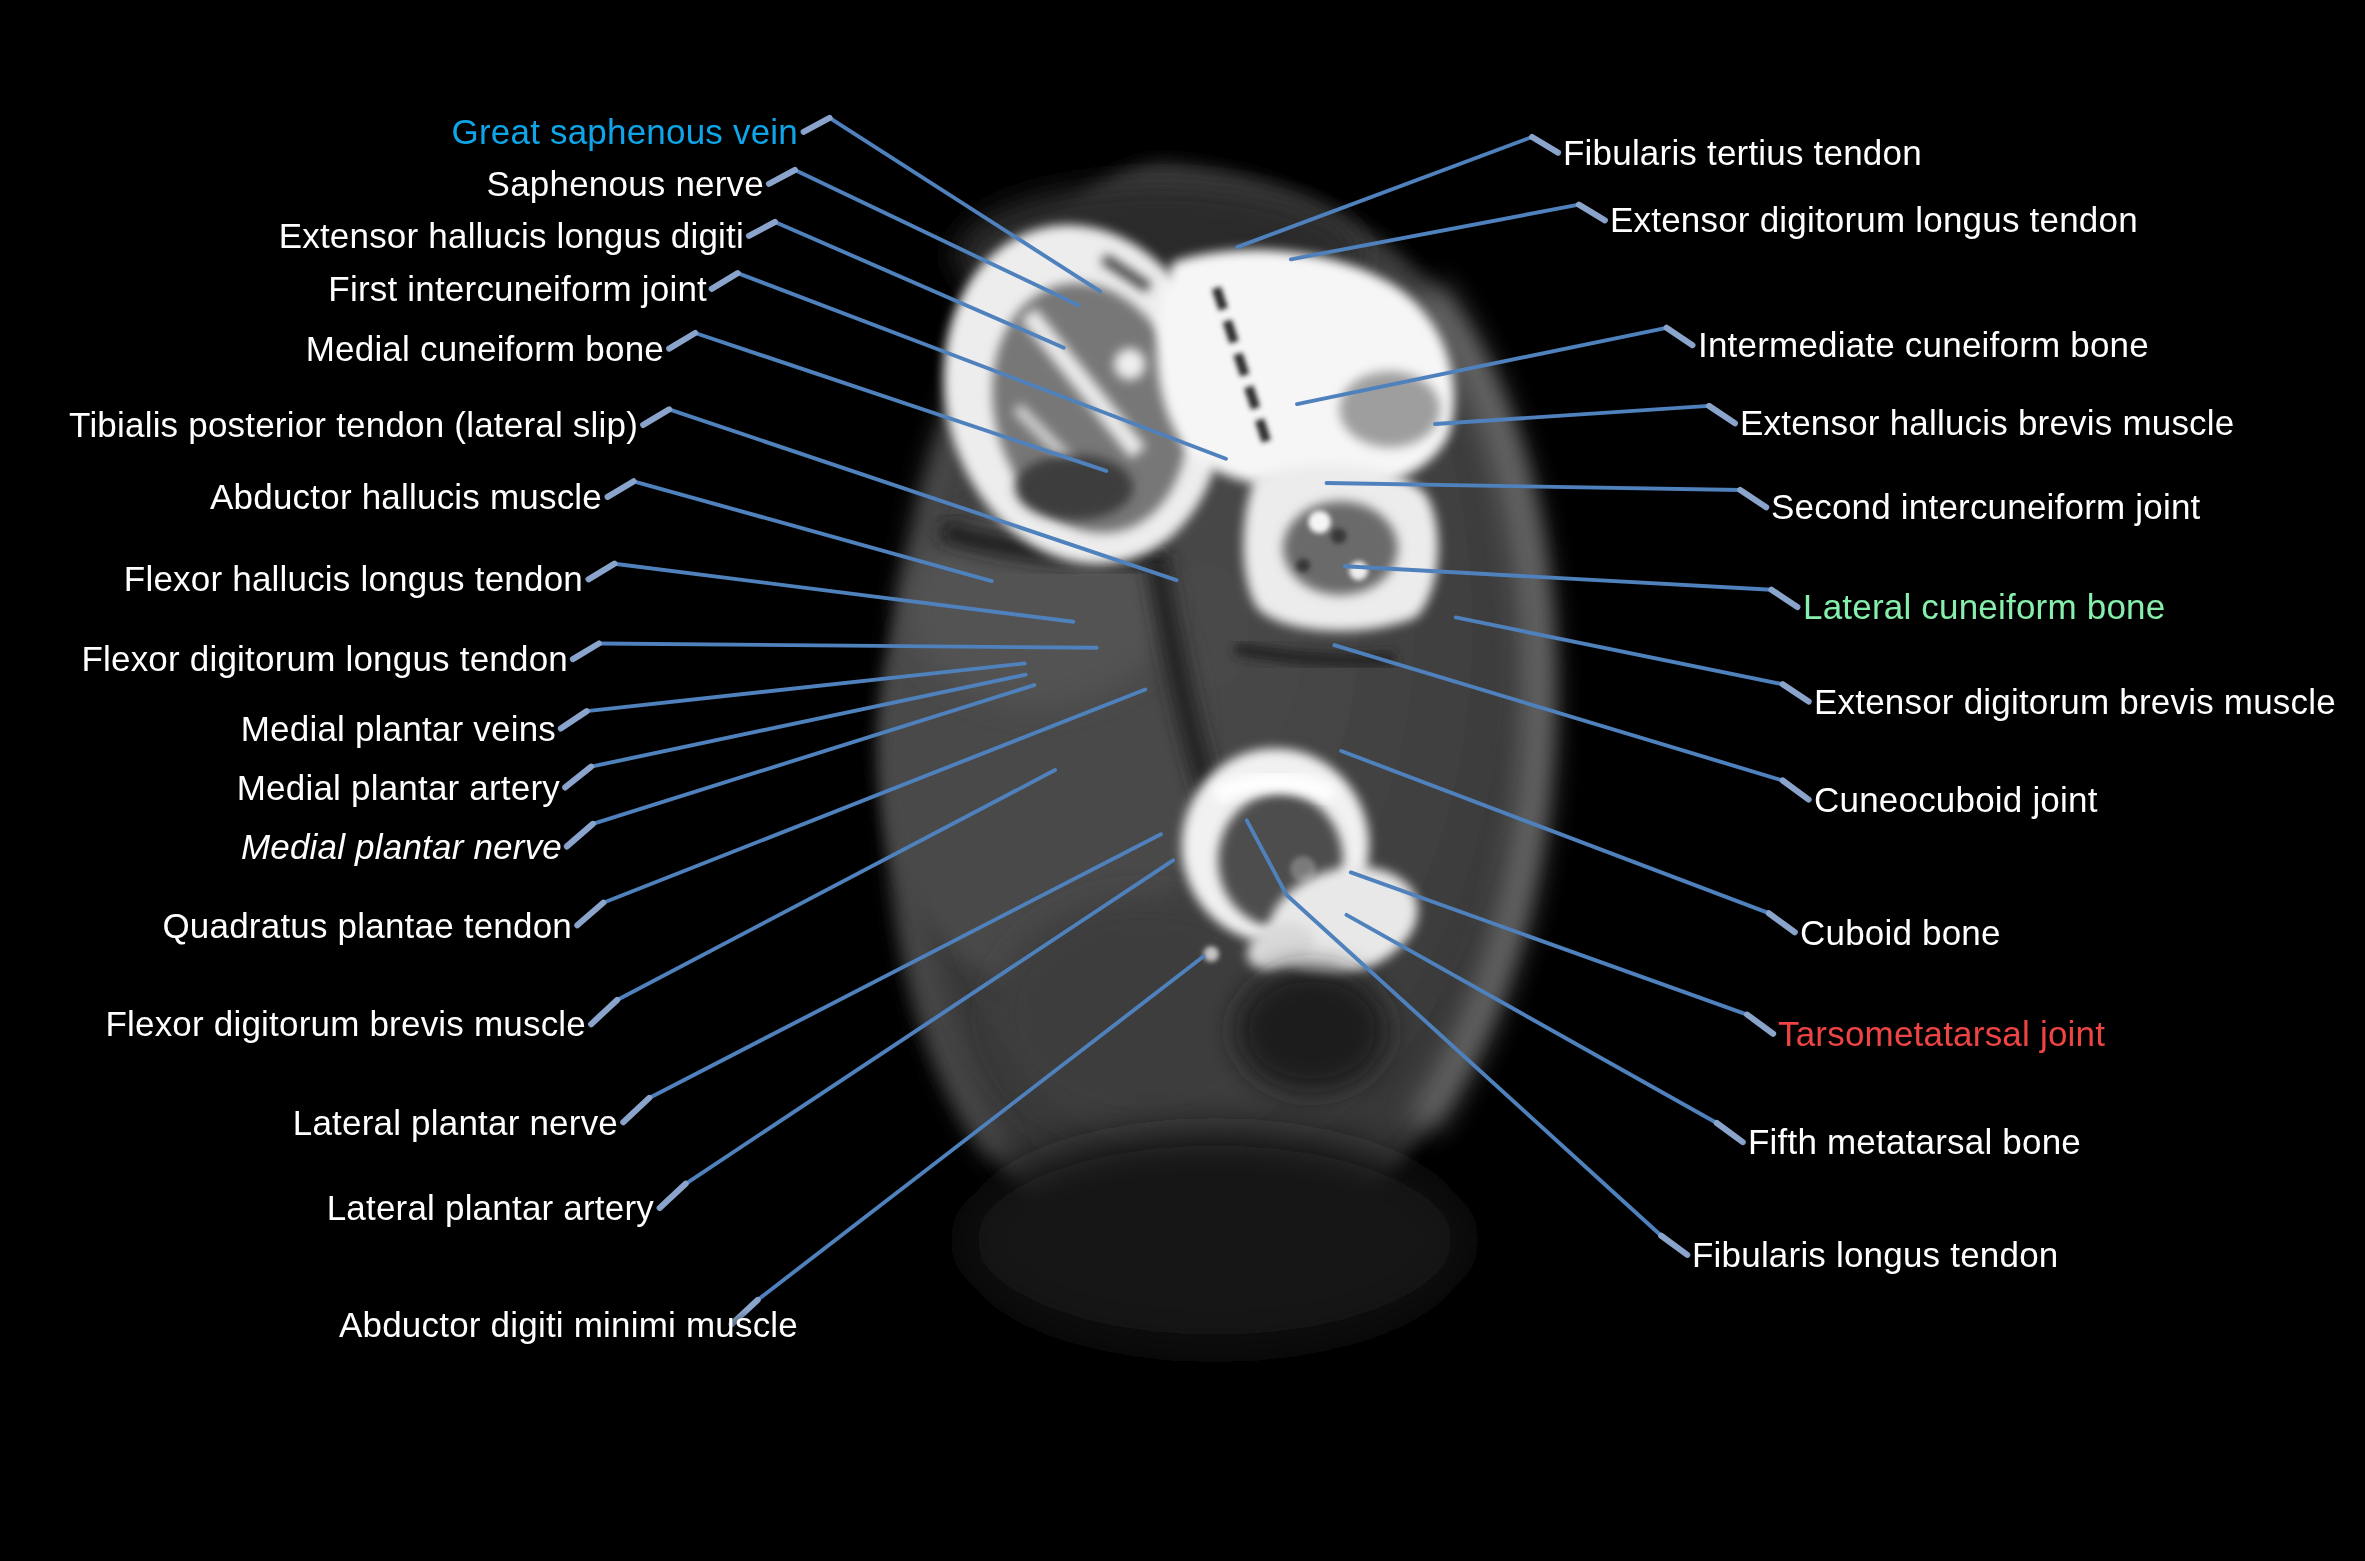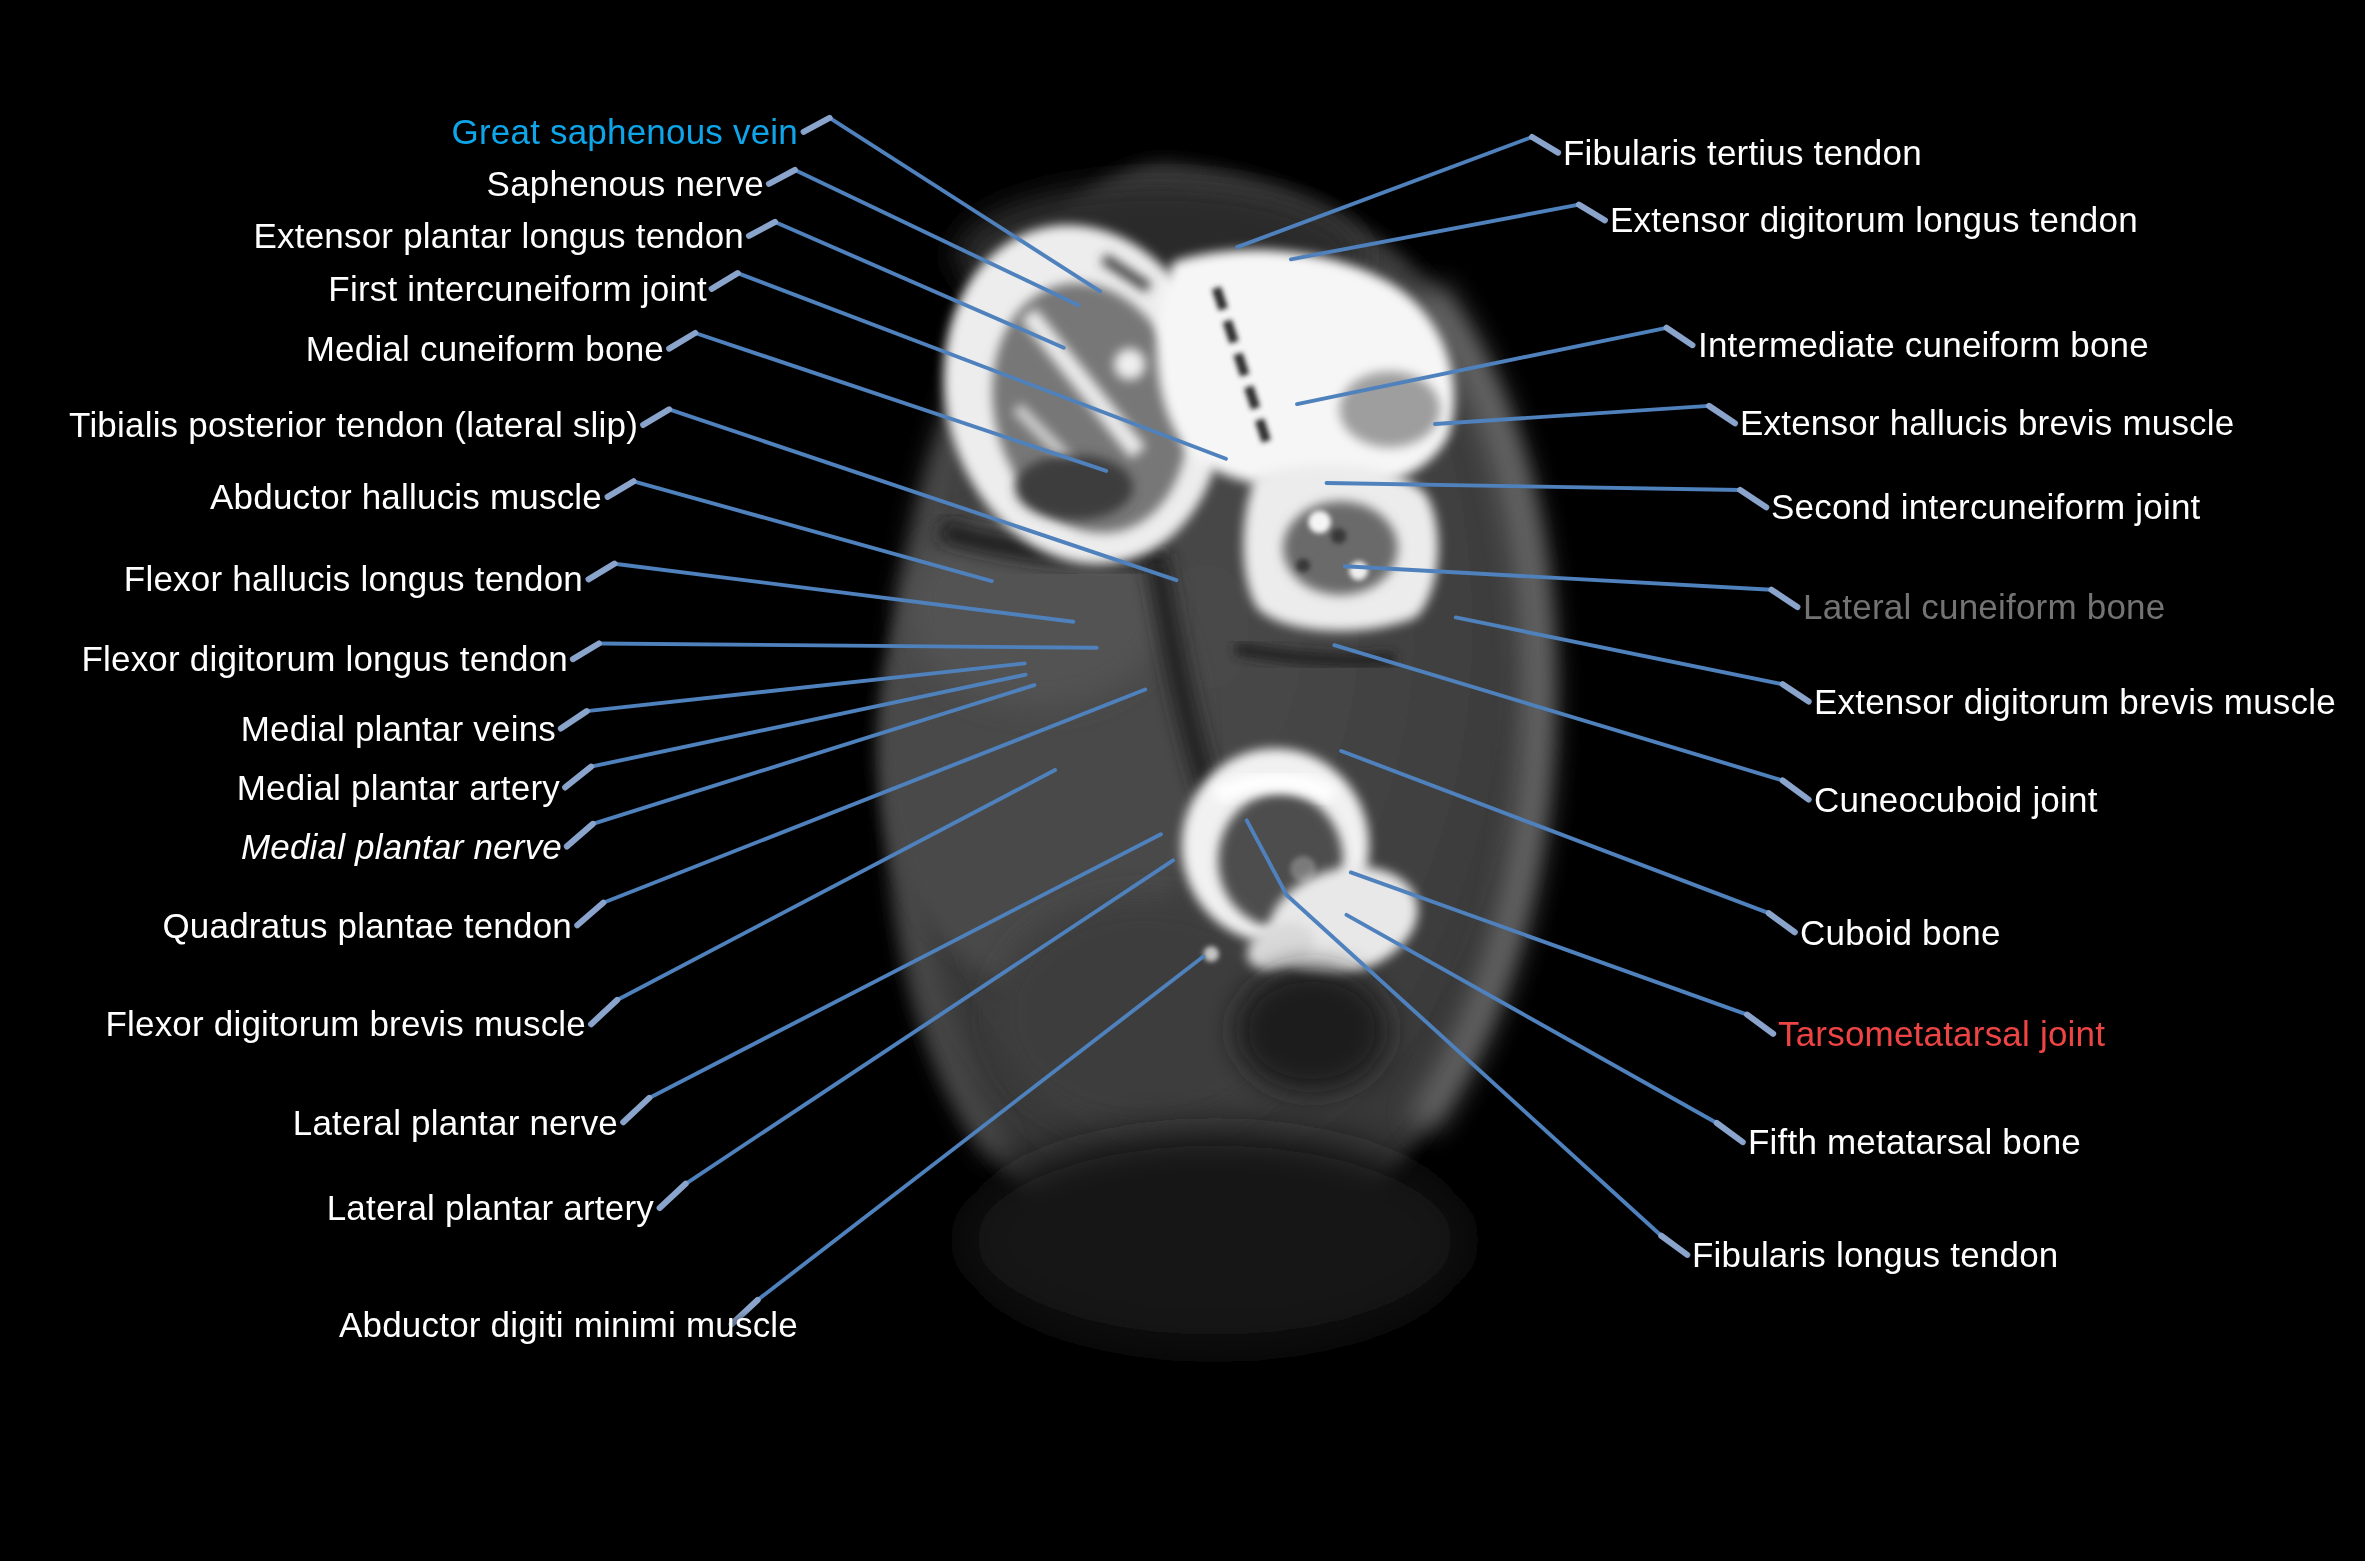--- a/index.html
+++ b/index.html
@@ -160,41 +160,41 @@
         <polyline points="1979,1295 1552,1055" fill="none" stroke="#4f81bd" stroke-width="4.5" stroke-linecap="round" stroke-linejoin="round"></polyline>
         <polyline points="2009,1317 1979,1295" fill="none" stroke="#8aa4cc" stroke-width="7" stroke-linecap="round" stroke-linejoin="round"></polyline>
         <polyline points="1915,1425 1483,1032 1437,946" fill="none" stroke="#4f81bd" stroke-width="4.5" stroke-linecap="round" stroke-linejoin="round"></polyline>
         <polyline points="1945,1447 1915,1425" fill="none" stroke="#8aa4cc" stroke-width="7" stroke-linecap="round" stroke-linejoin="round"></polyline>
       </g>
   </svg>
 
   <div id="labels">
       <div class="lbl left" style="top: 132px; right: 1568px; color: #0ea5e9;">Great saphenous vein</div>
       <div class="lbl left" style="top: 184px; right: 1602px; color: rgb(255, 255, 255);">Saphenous nerve</div>
-      <div class="lbl left" style="top: 236px; right: 1622px; color: rgb(255, 255, 255);">Extensor plantar longus tendon</div>
+      <div class="lbl left" style="top: 236px; right: 1622px; color: rgb(255, 255, 255);">Extensor hallucis longus digiti</div>
       <div class="lbl left" style="top: 289px; right: 1659px; color: rgb(255, 255, 255);">First intercuneiform joint</div>
       <div class="lbl left" style="top: 349px; right: 1702px; color: rgb(255, 255, 255);">Medial cuneiform bone</div>
       <div class="lbl left" style="top: 425px; right: 1728px; color: rgb(255, 255, 255);">Tibialis posterior tendon (lateral slip)</div>
       <div class="lbl left" style="top: 497px; right: 1764px; color: rgb(255, 255, 255);">Abductor hallucis muscle</div>
       <div class="lbl left" style="top: 579px; right: 1783px; color: rgb(255, 255, 255);">Flexor hallucis longus tendon</div>
       <div class="lbl left" style="top: 659px; right: 1798px; color: rgb(255, 255, 255);">Flexor digitorum longus tendon</div>
       <div class="lbl left" style="top: 729px; right: 1810px; color: rgb(255, 255, 255); text-align: center;">Medial plantar veins</div>
       <div class="lbl left" style="top: 788px; right: 1806px; color: rgb(255, 255, 255);">Medial plantar artery</div>
       <div class="lbl left" style="top: 847px; right: 1804px; color: rgb(255, 255, 255); font-style: italic;">Medial plantar nerve</div>
       <div class="lbl left" style="top: 926px; right: 1794px; color: rgb(255, 255, 255);">Quadratus plantae tendon</div>
       <div class="lbl left" style="top: 1024px; right: 1780px; color: rgb(255, 255, 255);">Flexor digitorum brevis muscle</div>
       <div class="lbl left" style="top: 1123px; right: 1748px; color: rgb(255, 255, 255);">Lateral plantar nerve</div>
       <div class="lbl left" style="top: 1208px; right: 1712px; color: rgb(255, 255, 255);">Lateral plantar artery</div>
       <div class="lbl left" style="top: 1325px; right: 1568px; color: rgb(255, 255, 255);">Abductor digiti minimi muscle</div>
       <div class="lbl right" style="top: 153px; left: 1563px; color: rgb(255, 255, 255);">Fibularis tertius tendon</div>
       <div class="lbl right" style="top: 220px; left: 1610px; color: rgb(255, 255, 255);">Extensor digitorum longus tendon</div>
       <div class="lbl right" style="top: 345px; left: 1698px; color: rgb(255, 255, 255);">Intermediate cuneiform bone</div>
       <div class="lbl right" style="top: 423px; left: 1740px; color: rgb(255, 255, 255);">Extensor hallucis brevis muscle</div>
       <div class="lbl right" style="top: 507px; left: 1771px; color: rgb(255, 255, 255);">Second intercuneiform joint</div>
-      <div class="lbl right" style="top: 607px; left: 1803px; color: #737373;">Lateral cuneiform bone</div>
+      <div class="lbl right" style="top: 607px; left: 1803px; color: #86efac;">Lateral cuneiform bone</div>
       <div class="lbl right" style="top: 702px; left: 1814px; color: rgb(255, 255, 255);">Extensor digitorum brevis muscle</div>
       <div class="lbl right" style="top: 800px; left: 1814px; color: rgb(255, 255, 255);">Cuneocuboid joint</div>
       <div class="lbl right" style="top: 933px; left: 1800px; color: rgb(255, 255, 255);">Cuboid bone</div>
       <div class="lbl right" style="top: 1034px; left: 1778px; color: #ef4444;">Tarsometatarsal joint</div>
       <div class="lbl right" style="top: 1142px; left: 1748px; color: rgb(255, 255, 255);">Fifth metatarsal bone</div>
       <div class="lbl right" style="top: 1255px; left: 1692px; color: rgb(255, 255, 255);">Fibularis longus tendon</div>
     </div>
 </div>
 
 

